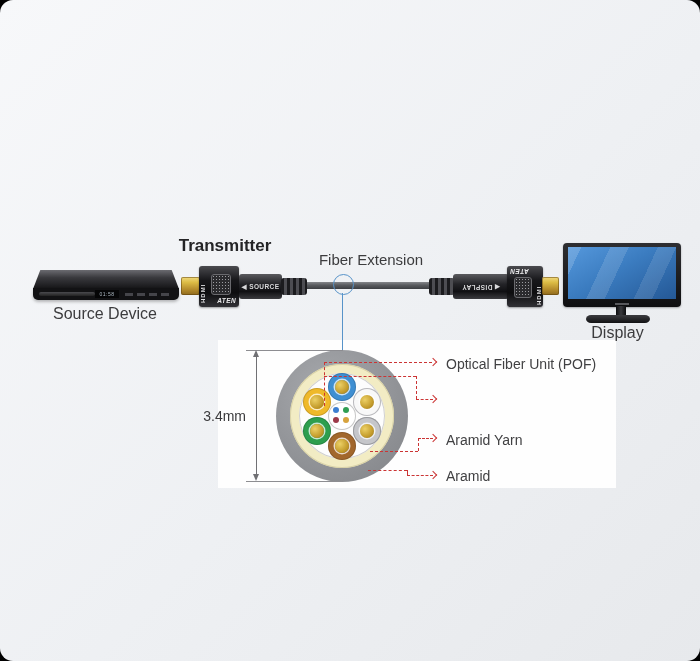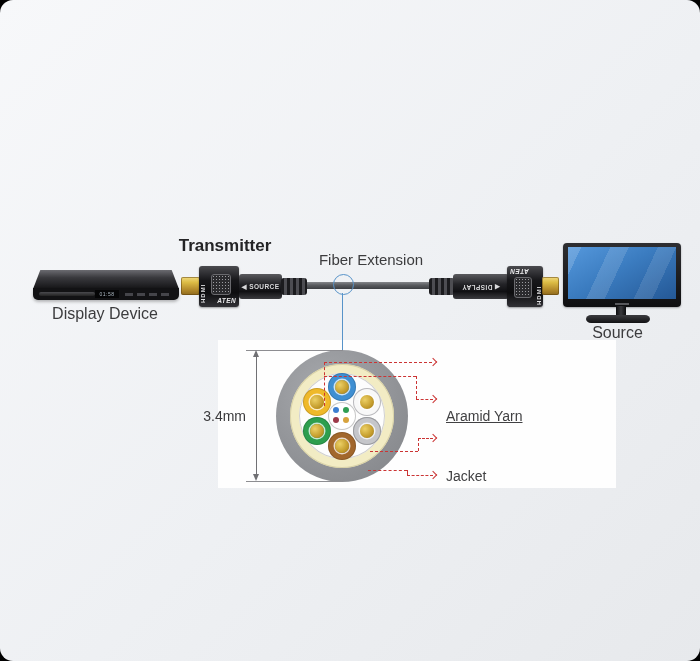--- a/index.html
+++ b/index.html
@@ -101,21 +101,21 @@
 
   <div class="lbl bold" style="left:160px;top:236px;width:130px;font-size:17px;">Transmitter</div>
   <div class="lbl" style="left:298px;top:251px;width:146px;font-size:15px;">Fiber Extension</div>
 
   <div class="dvd-top"></div>
   <div class="dvd-face">
     <div class="dvd-slot"></div>
     <div class="dvd-display">01:58</div>
     <div class="dvd-btns"></div>
   </div>
-  <div class="lbl" style="left:30px;top:305px;width:150px;font-size:16px;">Display Device</div>
+  <div class="lbl" style="left:30px;top:305px;width:150px;font-size:16px;">Source Device</div>
 
   <div class="cable"></div>
 
   <div class="plug" style="left:181px;top:277px;"></div>
   <div class="conn-body" style="left:199px;top:266px;">
     <span class="vtext" style="left:1px;top:4px;height:33px;">HDMI</span>
     <div class="emblem" style="left:12px;top:8px;width:18px;height:19px;"></div>
     <span class="brand" style="right:3px;bottom:3px;">ATEN</span>
   </div>
   <div class="conn-sleeve" style="left:239px;top:274px;width:43px;">
@@ -133,21 +133,21 @@
     <span class="vtext" style="right:1px;top:6px;height:33px;">HDMI</span>
   </div>
   <div class="plug" style="left:542px;top:277px;width:17px;"></div>
 
   <div class="mon-bezel">
     <div class="mon-screen"></div>
     <div class="mon-brand"></div>
   </div>
   <div class="mon-neck"></div>
   <div class="mon-base"></div>
-  <div class="lbl" style="left:555px;top:324px;width:125px;font-size:16px;">Source</div>
+  <div class="lbl" style="left:555px;top:324px;width:125px;font-size:16px;">Display</div>
 
   <div class="marker-line"></div>
   <div class="marker-ring"></div>
 
   <div class="circ jacket"></div>
   <div class="circ aramid"></div>
   <div class="circ interior"></div>
 
   <div class="wire" style="left: 328px; top: 373px; background-color: rgb(63, 143, 210);">
         <div class="core"></div>
@@ -178,32 +178,33 @@
   <div class="dim-tick" style="left:246px;top:350px;width:97px;"></div>
   <div class="dim-tick" style="left:246px;top:481px;width:97px;"></div>
   <div class="dim-v"></div>
   <div class="dim-arrow up" style="left:253px;top:350px;"></div>
   <div class="dim-arrow down" style="left:253px;top:474px;"></div>
   <div class="dim-label">3.4mm</div>
 
   <div class="co-v" style="left:324px;top:362px;height:44px;"></div>
   <div class="co-h" style="left:324px;top:362px;width:108px;"></div>
   <div class="chev" style="left:430px;top:359px;"></div>
+  <div class="co-label" style="top:356px;">Optical Fiber Unit (POF)</div>
 
   <div class="co-h" style="left:324px;top:376px;width:92px;"></div>
   <div class="co-v" style="left:416px;top:376px;height:23px;"></div>
   <div class="co-h" style="left:416px;top:399px;width:17px;"></div>
   <div class="chev" style="left:430px;top:396px;"></div>
 
   <div class="co-h" style="left:370px;top:451px;width:48px;"></div>
   <div class="co-v" style="left:418px;top:438px;height:13px;"></div>
   <div class="co-h" style="left:418px;top:438px;width:15px;"></div>
   <div class="chev" style="left:430px;top:435px;"></div>
-  <div class="co-label" style="top:408px;text-decoration:underline;">Aramid Yarn</div>
+  <div class="co-label" style="top:432px;">Aramid Yarn</div>
 
   <div class="co-h" style="left:368px;top:470px;width:39px;"></div>
   <div class="co-v" style="left:407px;top:470px;height:5px;"></div>
   <div class="co-h" style="left:407px;top:475px;width:26px;"></div>
   <div class="chev" style="left:430px;top:472px;"></div>
-  <div class="co-label" style="top:468px;">Jacket</div>
+  <div class="co-label" style="top:468px;">Aramid</div>
 
 </div>
 </div>
 
 </body></html>

